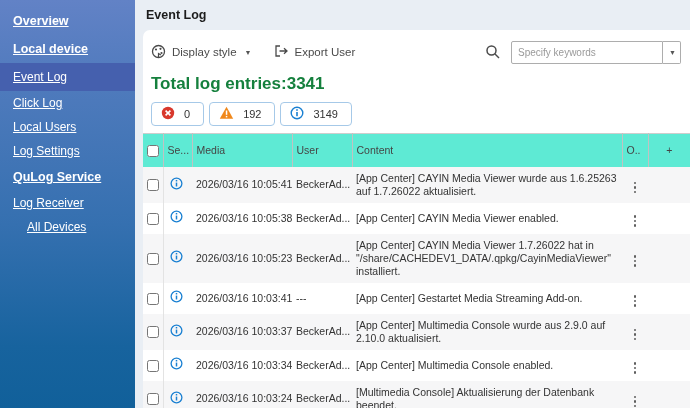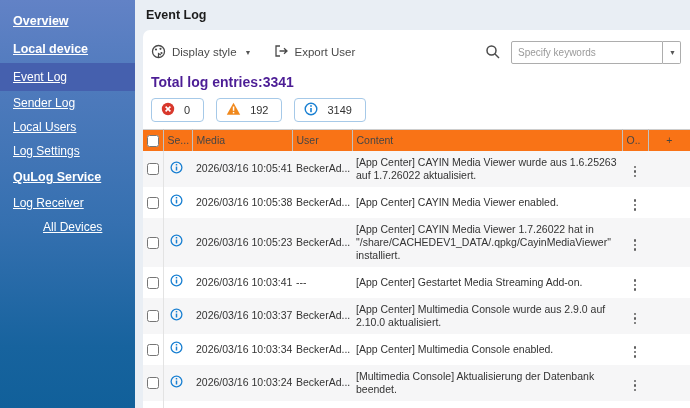--- a/index.html
+++ b/index.html
@@ -8,21 +8,21 @@
 
   
   .sidebar {
     width:135px; flex:0 0 135px; height:100%;
     background:linear-gradient(180deg,#6282c6 0%,#4e7abc 22%,#3570b0 55%,#17639e 85%,#11609a 100%);
     color:#fff; padding-top:7px; overflow:hidden;text-decoration:underline;
   }
   .nav-header { font-weight:bold; font-size:12.5px; padding:7px 4px 7px 13px; line-height:14px; cursor:pointer; }
   .nav-item   { font-size:12px; padding:5px 4px 5px 13px; line-height:14px; cursor:pointer; }
   .nav-item.selected { background:#4560ae; padding-top:7px; padding-bottom:7px; }
-  .nav-subitem { padding-left:43px; }
+  .nav-subitem { padding-left:27px; }
 
   
   .main { flex:1; min-width:0; display:flex; flex-direction:column; background:#e9eef4; }
   .title-bar { height:30px; flex:0 0 30px; display:flex; align-items:center; padding-left:11px;
                font-weight:bold; font-size:12.5px; color:#1c1c1c; }
   .panel { flex:1; margin-left:8px; background:#fff; border-top-left-radius:7px;
            padding-top:9px; overflow:hidden; display:flex; flex-direction:column; }
 
   
   .toolbar { display:flex; align-items:center; height:26px; padding:0 9px 0 8px; flex:0 0 26px; }
@@ -31,33 +31,33 @@
   .caret { font-size:7px; color:#555; margin-left:2px; }
   .search-area { margin-left:auto; display:flex; align-items:center; }
   .search-icon-wrap { margin-right:10px; display:flex; }
   .search-input { width:152px; height:23px; border:1px solid #adadad; border-radius:2px 0 0 2px;
                   font-size:10px; padding:0 6px; color:#333; font-family:"Liberation Sans",sans-serif; outline:none; }
   .search-input::placeholder { color:#9a9a9a; }
   .search-dd { width:18px; height:23px; border:1px solid #adadad; border-left:none; background:#fff;
                display:flex; align-items:center; justify-content:center; cursor:pointer; border-radius:0 2px 2px 0; }
 
   
-  .totals { font-weight:bold; font-size:14px; color:#4c1d95; padding:9px 0 0 8px; flex:0 0 auto; }
+  .totals { font-weight:bold; font-size:17px; color:#15803d; padding:9px 0 0 8px; flex:0 0 auto; }
   .severity-row { display:flex; align-items:flex-end; padding:8px 8px 7px 8px; flex:0 0 auto; }
   .sev-btn { display:flex; align-items:center; gap:9px; border:1px solid #a6c9e8; border-radius:4px;
              background:#fff; padding:3px 13px 3px 9px; font-size:11px; color:#333; cursor:pointer; }
-  .sev-btn + .sev-btn { margin-left:12px; }
+  .sev-btn + .sev-btn { margin-left:5px; }
   .tip { margin-left:auto; font-size:9px; color:#2a6fc0; padding-bottom:1px; white-space:nowrap; }
 
   
   table { width:100%; border-collapse:collapse; table-layout:fixed; font-size:10.5px; }
   col.c1{width:20px;} col.c2{width:29px;} col.c3{width:100px;} col.c4{width:60px;}
   col.c6{width:26px;} col.c7{width:42px;}
-  thead th { background:#f97316; border-right:1px solid #c2c2c2; border-top:1px solid #cdcdcd;
-             height:21px; font-weight:normal; color:#454545; text-align:left; padding:0 4px;
+  thead th { background:#5eead4; border-right:1px solid #c2c2c2; border-top:1px solid #cdcdcd;
+             height:33px; font-weight:normal; color:#454545; text-align:left; padding:0 4px;
              font-size:10.5px; white-space:nowrap; overflow:hidden; }
   thead th:last-child { border-right:none; text-align:center; cursor:pointer; }
   thead th.th-opt { cursor:pointer; }
   tbody tr:nth-child(odd) { background:#f6f6f7; }
   tbody td { padding:5px 4px; vertical-align:middle; color:#333; line-height:13px; overflow:hidden; }
   td.c-check, th.th-check { text-align:center; padding:0 2px; border-right:1px solid #e3e3e3; }
   thead th.th-check { border-right:1px solid #c2c2c2; }
   td.c-sev { text-align:left; padding-left:6px; }
   td.c-time, td.c-user { white-space:nowrap; }
   td.c-opt { text-align:center; }
@@ -68,21 +68,21 @@
 </style>
 </head>
 <body>
 
 <div class="app">
 
   <div class="sidebar">
     <div class="nav-header">Overview</div>
     <div class="nav-header">Local device</div>
     <div class="nav-item selected">Event Log</div>
-    <div class="nav-item">Sender Log</div>
+    <div class="nav-item">Click Log</div>
     <div class="nav-item">Local Users</div>
     <div class="nav-item">Log Settings</div>
     <div class="nav-header">QuLog Service</div>
     <div class="nav-item">Log Receiver</div>
     <div class="nav-item nav-subitem">All Devices</div>
   </div>
 
   <div class="main">
     <div class="title-bar">Event Log</div>
 

